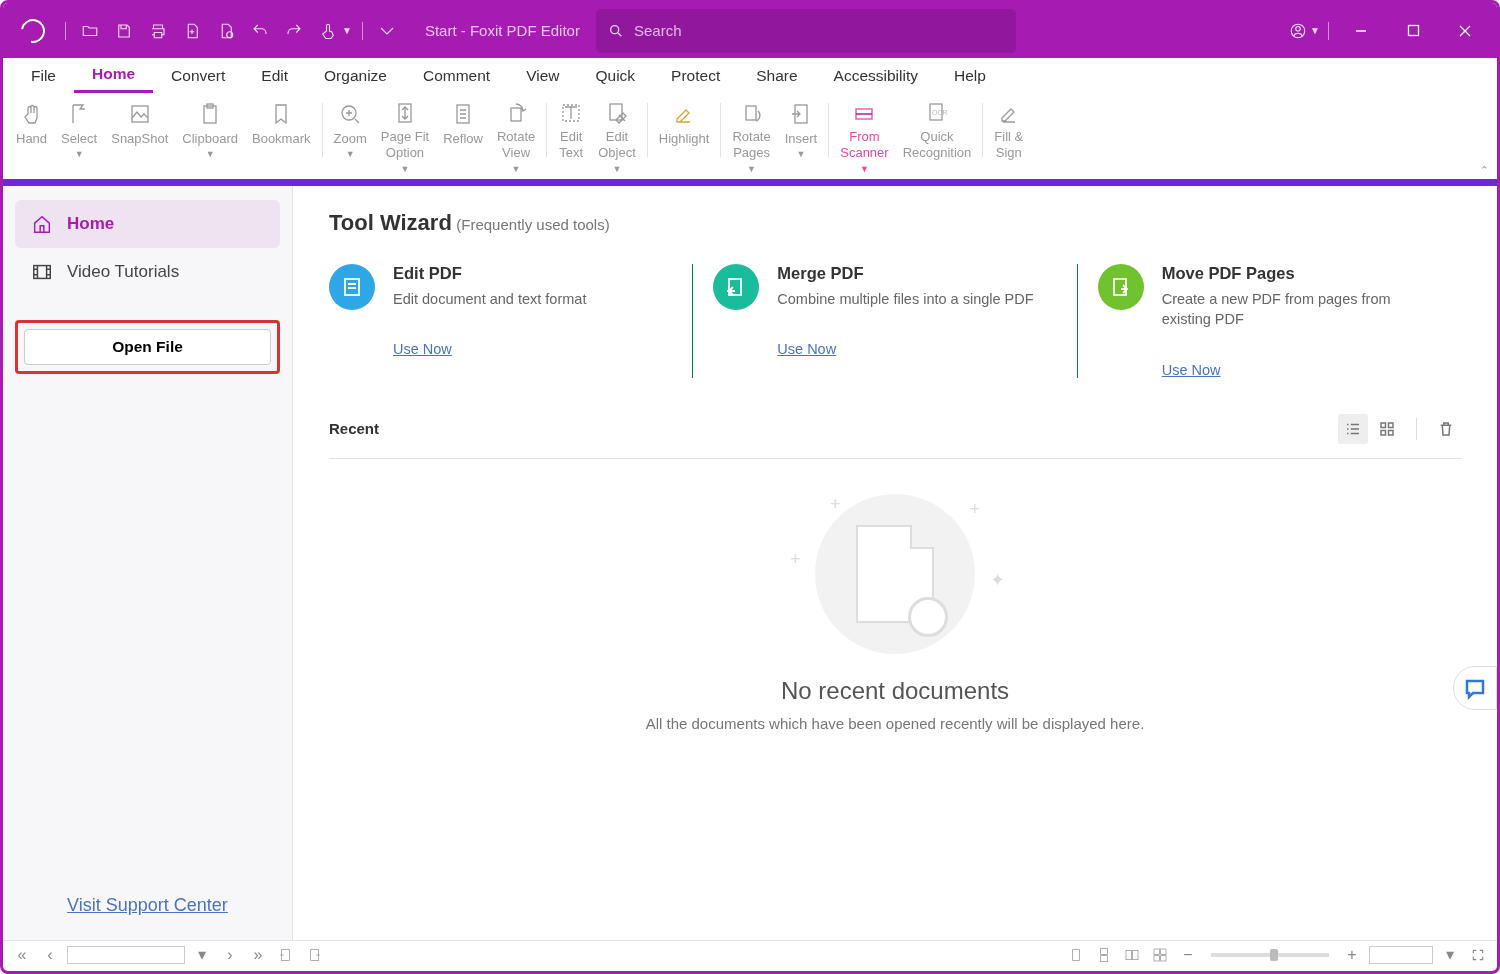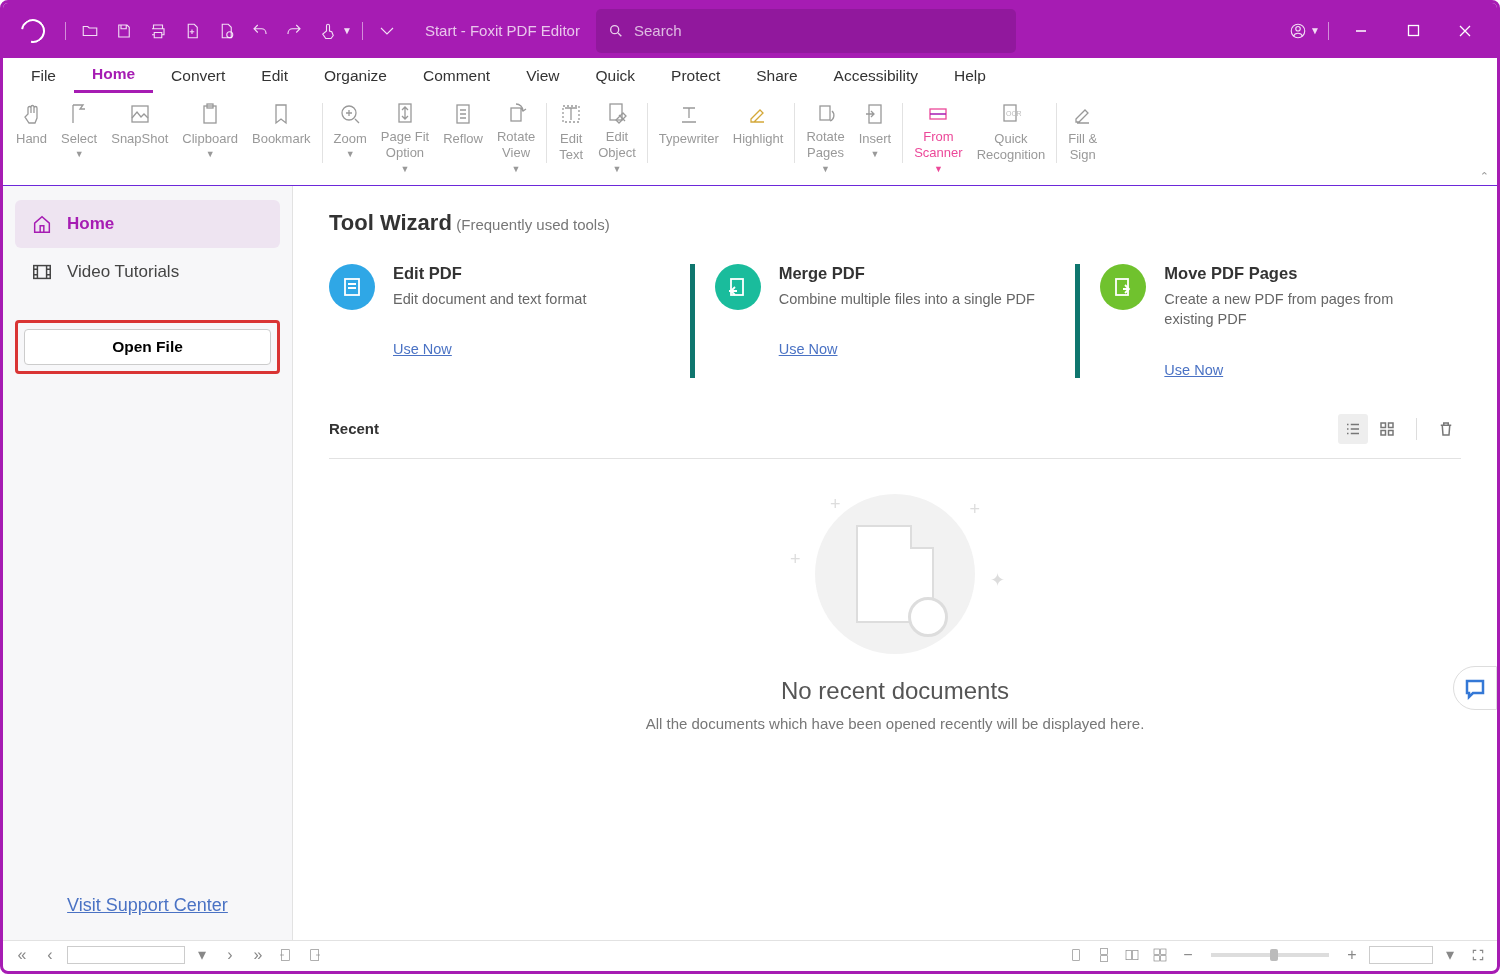--- a/index.html
+++ b/index.html
@@ -18,21 +18,21 @@
 .search input::placeholder { color: rgba(255,255,255,.7); }
 .titlebar-right { margin-left: auto; display: flex; align-items: center; gap: 4px; }
 .win-btn { width: 48px; height: 55px; display: flex; align-items: center; justify-content: center; color: #fff; cursor: pointer; }
 
 
 .menubar { height: 36px; display: flex; align-items: center; gap: 0; border-bottom: 1px solid transparent; padding-left: 10px; }
 .menutab { padding: 7px 18px; font-size: 15.5px; color: #333; cursor: pointer; }
 .menutab.active { color: #a61cb3; border-bottom: 3px solid #a61cb3; font-weight: 600; }
 
 
-.ribbon { height: 92px; border-bottom: 1px solid #6d28d9; display: flex; align-items: stretch; padding: 3px 6px 16px; position: relative; }
+.ribbon { height: 92px; border-bottom: 7px solid #6d28d9; display: flex; align-items: stretch; padding: 3px 6px 16px; position: relative; }
 .rib-btn { display: flex; flex-direction: column; align-items: center; justify-content: flex-start; padding: 4px 7px 2px; color: #999; font-size: 13px; line-height: 1.25; text-align: center; cursor: pointer; gap: 4px; }
 .rib-btn.dark { color: #ec4899; }
 .rib-btn .ricon { width: 26px; height: 26px; display: flex; align-items: center; justify-content: center; }
 .rib-btn .ricon svg { width: 24px; height: 24px; stroke: currentColor; fill: none; stroke-width: 1.3; }
 .rib-sep { width: 1px; background: #e2e2e2; margin: 6px 4px; }
 .rib-dd { font-size: 9px; margin-top: -2px; }
 .rib-collapse { position: absolute; right: 8px; bottom: 2px; color: #999; font-size: 11px; cursor: pointer; }
 
 
 .body { display: flex; height: 754px; }
@@ -41,21 +41,21 @@
 .side-item.active { background: #eee4f1; color: #a61cb3; font-weight: 600; }
 .side-item svg { width: 22px; height: 22px; stroke: currentColor; fill: none; stroke-width: 1.6; }
 .open-file-wrap { margin-top: 24px; padding: 6px; border: 3px solid #d93434; border-radius: 4px; }
 .open-file-btn { width: 100%; height: 36px; background: #fff; border: 1px solid #ccc; border-radius: 4px; font-size: 15.5px; font-weight: 600; cursor: pointer; }
 .support-link { margin-top: auto; text-align: center; color: #4a72c4; text-decoration: underline; font-size: 18px; cursor: pointer; padding: 10px; }
 
 .main { flex: 1; padding: 24px 36px 0; overflow: hidden; position: relative; }
 .tw-head { font-size: 22px; font-weight: 700; color: #333; }
 .tw-sub { font-size: 15px; font-weight: 400; color: #777; }
 .tw-cards { display: flex; margin-top: 28px; }
-.tw-card { flex: 1; display: flex; gap: 18px; padding-right: 20px; border-right: 5px solid #0f766e; padding-left: 20px; }
+.tw-card { flex: 1; display: flex; gap: 18px; padding-right: 20px; border-right: 1px solid #0f766e; padding-left: 20px; }
 .tw-card:first-child { padding-left: 0; }
 .tw-card:last-child { border-right: none; }
 .tw-ico { width: 46px; height: 46px; border-radius: 50%; display: flex; align-items: center; justify-content: center; flex-shrink: 0; }
 .tw-ico svg { width: 24px; height: 24px; stroke: #fff; fill: none; stroke-width: 1.8; }
 .tw-body h3 { font-size: 16.5px; color: #333; margin-bottom: 6px; }
 .tw-body p { font-size: 14.5px; color: #666; line-height: 1.4; }
 .tw-use { display: block; margin-top: 32px; color: #4a72c4; text-decoration: underline; font-size: 14.5px; cursor: pointer; }
 
 .recent-head { display: flex; align-items: center; margin-top: 36px; }
 .recent-head h2 { font-size: 15px; color: #333; }
@@ -294,28 +294,20 @@
         <svg viewBox="0 0 24 24">
           <rect x="5" y="3" width="12" height="16"></rect>
           <path d="M14 14l6 6M18 12l3 3-7 7-3-3z"></path>
         </svg>
       </span>
       <span style="white-space:pre-line">Edit
 Object</span>
       <span class="rib-dd">▼</span>
     </div>
   <div class="rib-sep"></div>
-  <div class="rib-btn">
-      <span class="ricon">
-        <svg viewBox="0 0 24 24">
-          <path d="M6 6h12M12 6v10M5 20h14"></path>
-        </svg>
-      </span>
-      <span>Typewriter</span>
-    </div>
   <div class="rib-btn">
       <span class="ricon">
         <svg viewBox="0 0 24 24">
           <path d="M5 17l9-9 3 3-9 9H5z M8 20h10" stroke="#d4a838"></path>
         </svg>
       </span>
       <span>Highlight</span>
     </div>
   <div class="rib-sep"></div>
   <div class="rib-btn">

